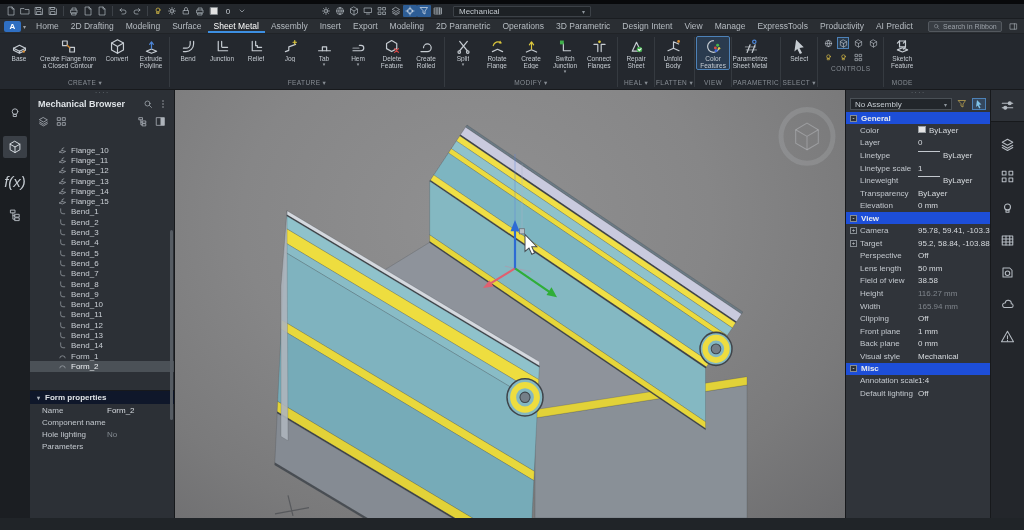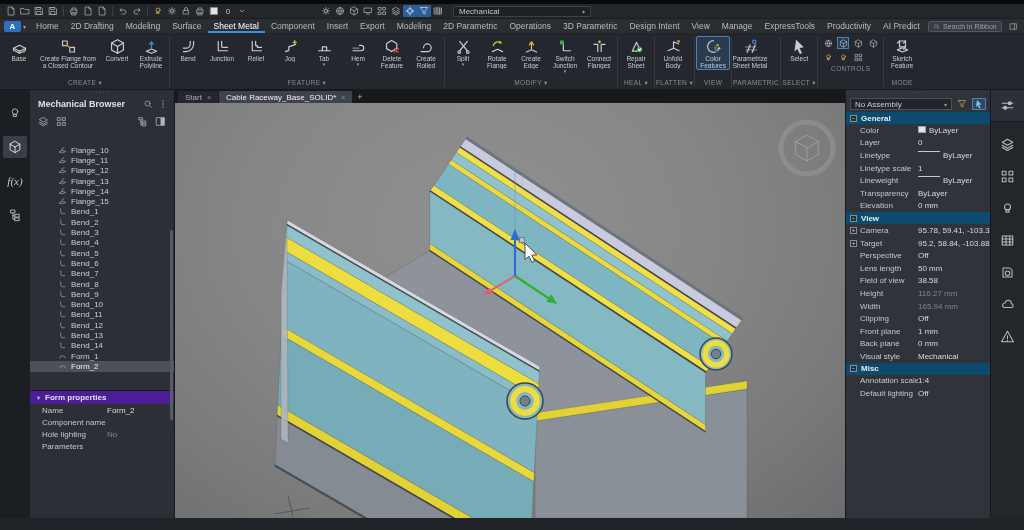--- a/index.html
+++ b/index.html
@@ -46,37 +46,37 @@
   .crow{display:flex;gap:3px}
   .cbtn{width:12px;height:12px;display:flex;align-items:center;justify-content:center;border:1px solid transparent}
   .cbtn .ic{width:9px;height:9px}
   .cact{border-color:#4d82b8;background:rgba(64,128,200,.2)}
   
   .main{display:flex;height:428px}
   .lstrip{width:30px;background:#1b1e22;display:flex;flex-direction:column;align-items:center;padding-top:12px;gap:12px;flex:none}
   .lsbtn{width:24px;height:22px;display:flex;align-items:center;justify-content:center;border-radius:2px;color:#aeb4bb}
   .lsact{background:#3a3f46;color:#d7dce1}
   .lsbtn .ic{width:14px;height:14px}
-  .lsbtn .fxt{font-size:11px;font-style:italic;color:#c3c9cf;font-family:Liberation Serif, serif}
+  .lsbtn .fxt{font-size:15px;font-style:italic;color:#c3c9cf;font-family:Liberation Sans, sans-serif}
   .lpanel{width:145px;background:#2c3036;display:flex;flex-direction:column;border-right:1px solid #17191c;flex:none;position:relative}
   .dots{height:7px;color:#5d646b;font-size:8px;line-height:6px;text-align:center;letter-spacing:1px}
   .ptitle{display:flex;align-items:center;padding:2px 6px 2px 8px;color:#dfe3e7;font-size:9px;font-weight:bold;white-space:nowrap}
   .ptitle .sp{flex:1}
   .ptitle .ic{width:10px;height:10px;color:#aeb4bb}
   .ptitle .mbtn{margin-left:5px;display:flex;align-items:center}
   .btoolbar{display:flex;align-items:center;padding:2px 8px;gap:7px}
   .btoolbar .sp{flex:1}
   .btoolbar .ic{width:11px;height:11px;color:#aeb4bb}
   .tree{flex:1;overflow:hidden;padding-top:12px}
   .titem{display:flex;align-items:center;gap:4px;height:10.3px;padding-left:28px;font-size:8px;color:#c9ced4;white-space:nowrap}
   .titem .ic{width:9px;height:9px;color:#aab1b8;flex:none}
   .tsel{background:#4b5157;color:#eef1f4}
   .lscroll{position:absolute;right:1px;top:140px;width:3px;height:190px;background:#565c63;border-radius:2px}
   .bprops{border-top:1px solid #17191c}
-  .bphead{height:13px;background:#4c1d95;display:flex;align-items:center;gap:5px;padding:0 7px;font-size:8px;font-weight:bold;color:#dfe3e7}
+  .bphead{height:13px;background:#0f172a;display:flex;align-items:center;gap:5px;padding:0 7px;font-size:8px;font-weight:bold;color:#dfe3e7}
   .bpchev{font-size:6px;color:#aeb4bb}
   .bprow{display:flex;height:12px;align-items:center;font-size:8px;color:#c3c8ce;padding-left:12px}
   .bplabel{width:65px;white-space:nowrap;overflow:hidden;flex:none}
   .bpval{color:#d8dce1;white-space:nowrap;overflow:hidden}
   .bpdim{color:#848a91}
   .bpad{height:66px}
   
   .center{flex:1;display:flex;flex-direction:column;min-width:0}
   .doctabs{height:13px;background:#17191c;display:flex;align-items:flex-end;padding-left:3px;gap:1px}
   .dtab{height:12px;display:flex;align-items:center;gap:5px;padding:0 7px;font-size:8px;background:#24282d;color:#a9afb6;white-space:nowrap}
@@ -87,21 +87,21 @@
   #vp{position:absolute;left:0;top:0;width:100%;height:100%}
   
   .rpanel{width:145px;background:#30343a;border-left:1px solid #17191c;display:flex;flex-direction:column;flex:none;font-size:8px}
   .selrow{display:flex;align-items:center;padding:1px 4px 2px;gap:3px}
   .selbox{flex:1;background:#22262b;border:1px solid #4a5056;height:12px;display:flex;align-items:center;justify-content:space-between;padding:0 4px;color:#c6ccd2;white-space:nowrap;overflow:hidden}
   .selchev{color:#8e959c;font-size:6px}
   .tbico{width:14px;height:12px;display:flex;align-items:center;justify-content:center;border:1px solid transparent}
   .tbico .ic{width:10px;height:10px}
   .filterbtn{color:#cdb052}
   .qselbtn{border-color:#4d82b8;background:rgba(64,128,200,.25);color:#7fc3e8}
-  .pshead{height:12px;background:#0c4a6e;display:flex;align-items:center;gap:4px;padding:0 4px;color:#e8ebee;font-weight:bold}
+  .pshead{height:12px;background:#1d4ed8;display:flex;align-items:center;gap:4px;padding:0 4px;color:#e8ebee;font-weight:bold}
   .pmin{width:7px;height:7px;border:1px solid #878d93;color:#cfd4d9;font-size:6px;line-height:5px;text-align:center;background:#2c3036;flex:none}
   .prow{height:12.6px;display:flex;align-items:center;padding-left:4px;color:#c3c8ce}
   .pexpcol{width:10px;flex:none;display:flex;align-items:center}
   .plabel{width:58px;white-space:nowrap;overflow:hidden;flex:none}
   .pval{white-space:nowrap;overflow:hidden;color:#d6dade;display:flex;gap:3px;flex:1}
   .pdim .pval{color:#7f858c}
   .pswatch{width:8px;height:7px;background:#e4e4e4;border:1px solid #9a9fa4;display:inline-block;flex:none}
   .pline{width:22px;height:1px;background:#c3c8ce;display:inline-block;flex:none}
   
   .rstrip{width:34px;background:#23262b;border-left:1px solid #17191c;display:flex;flex-direction:column;align-items:center;flex:none}
@@ -279,21 +279,21 @@
 
   <div class="tabrow">
     <div class="applogo">A</div>
     <span class="logochev">▾</span>
     <div id="ribtabs" style="display:flex;height:100%">
         <div class="rtab">Home</div>
         <div class="rtab">2D Drafting</div>
         <div class="rtab">Modeling</div>
         <div class="rtab">Surface</div>
         <div class="rtab ron">Sheet Metal</div>
-        <div class="rtab">Component</div>
+        <div class="rtab">Assembly</div>
         <div class="rtab">Insert</div>
         <div class="rtab">Export</div>
         <div class="rtab">Modeling</div>
         <div class="rtab">2D Parametric</div>
         <div class="rtab">Operations</div>
         <div class="rtab">3D Parametric</div>
         <div class="rtab">Design Intent</div>
         <div class="rtab">View</div>
         <div class="rtab">Manage</div>
         <div class="rtab">ExpressTools</div>
@@ -833,31 +833,20 @@
             <div class="bprow">
               <span class="bplabel">Parameters</span>
               <span class="bpval"></span>
             </div>
           </div>
       </div>
       <div class="bpad"></div>
     </div>
 
     <div class="center">
-      <div class="doctabs" id="doctabs">
-          <div class="dtab">
-            <span>Start</span>
-            <span class="dx">×</span>
-          </div>
-          <div class="dtab don">
-            <span>Cable Raceway_Base_SOLID*</span>
-            <span class="dx">×</span>
-          </div>
-          <div class="dplus">+</div>
-        </div>
       <div class="viewport">
         <svg id="vp" viewBox="0 0 670 415" preserveAspectRatio="none">
           <g id="model">
               <polygon points="255.2,147.4 531.1,328.6 451.3,376.1 175.4,194.9" fill="#8e939b" stroke="rgba(40,45,50,0.35)" stroke-width="0.5"></polygon>
               <polygon points="360.0,318.0 572.0,286.0 572.0,415.0 360.0,415.0" fill="#899097" stroke="rgba(40,45,50,0.35)" stroke-width="0.5"></polygon>
               <polygon points="360.0,310.0 572.0,278.0 572.0,286.0 360.0,318.0" fill="#e2d238" stroke="rgba(40,45,50,0.35)" stroke-width="0.5"></polygon>
               <polygon points="292.0,34.0 255.2,87.7 255.2,147.4 294.0,64.0" fill="#b3b9c1" stroke="rgba(40,45,50,0.35)" stroke-width="0.5"></polygon>
               <polygon points="292.0,34.0 567.9,215.2 566.5,217.2 290.6,36.1" fill="#6b7a84" stroke="rgba(40,45,50,0.35)" stroke-width="0.5"></polygon>
               <polygon points="290.6,36.1 566.5,217.2 561.4,224.7 285.5,43.5" fill="#c9cade" stroke="rgba(40,45,50,0.35)" stroke-width="0.5"></polygon>
               <polygon points="285.5,43.5 561.4,224.7 560.6,225.7 284.8,44.6" fill="#3f444a" stroke="rgba(40,45,50,0.35)" stroke-width="0.5"></polygon>

